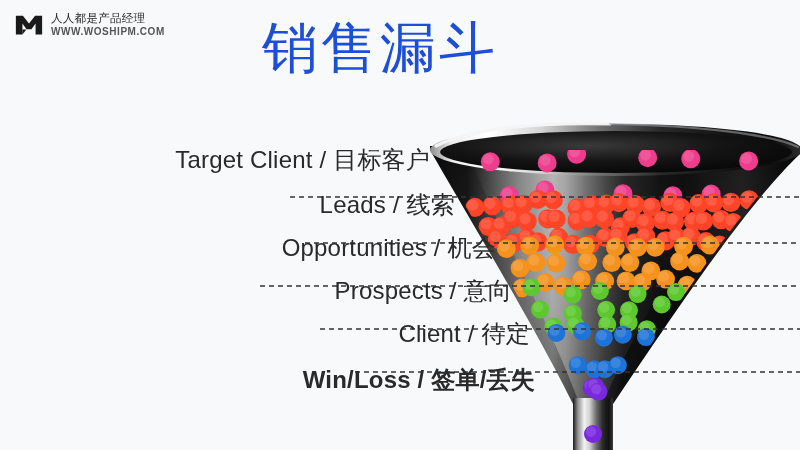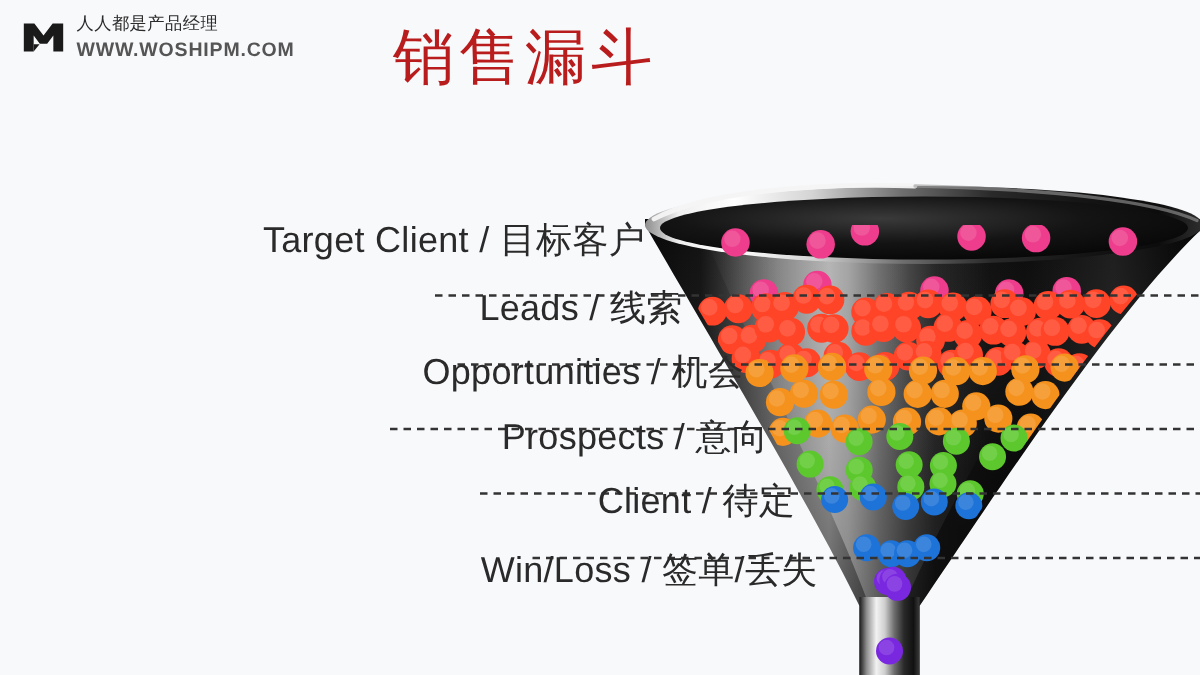--- a/index.html
+++ b/index.html
@@ -35,35 +35,35 @@
     justify-content: center;
     line-height: 1;
   }
   #logo-cn {
     font-size: 11.5px;
     color: #2b2b2b;
     letter-spacing: 0.3px;
     font-weight: 500;
   }
   #logo-url {
-    font-size: 13px;
+    font-size: 10px;
     color: #555;
     letter-spacing: 0.55px;
     margin-top: 3px;
     font-weight: 700;
   }
 
   
   #title {
     position: absolute;
     left: 262px;
     top: 14px;
-    font-size: 41px;
+    font-size: 56px;
     line-height: 1.2;
-    color: #b91c1c;
+    color: #1d4ed8;
     letter-spacing: 3px;
     font-weight: 400;
     white-space: nowrap;
   }
 
   
   #funnel-wrap {
     position: absolute;
     left: 0;
     top: 0;
@@ -712,15 +712,15 @@
     <div class="stage-row" style="top: 268px;">
       <div class="stage-label" style="right: 304px;">Opportunities / 机会</div>
     </div>
     <div class="stage-row" style="top: 311px;">
       <div class="stage-label" style="right: 288px;">Prospects / 意向</div>
     </div>
     <div class="stage-row" style="top: 354px;">
       <div class="stage-label" style="right: 270px;">Client / 待定</div>
     </div>
     <div class="stage-row" style="top: 400px;">
-      <div class="stage-label" style="right: 255px;">Win/Loss / 签单/丢失</div>
+      <div class="stage-label" style="right: 265px; font-weight: bold;">Win/Loss / 签单/丢失</div>
     </div>
   </div>
 
 </body></html>

